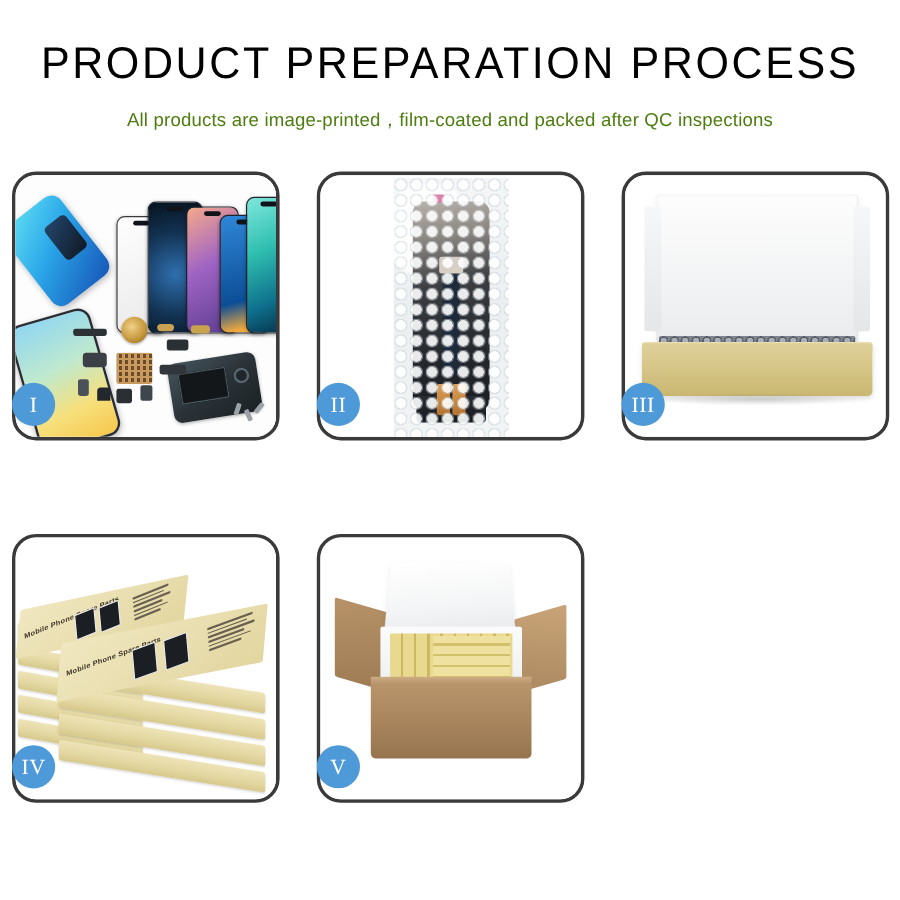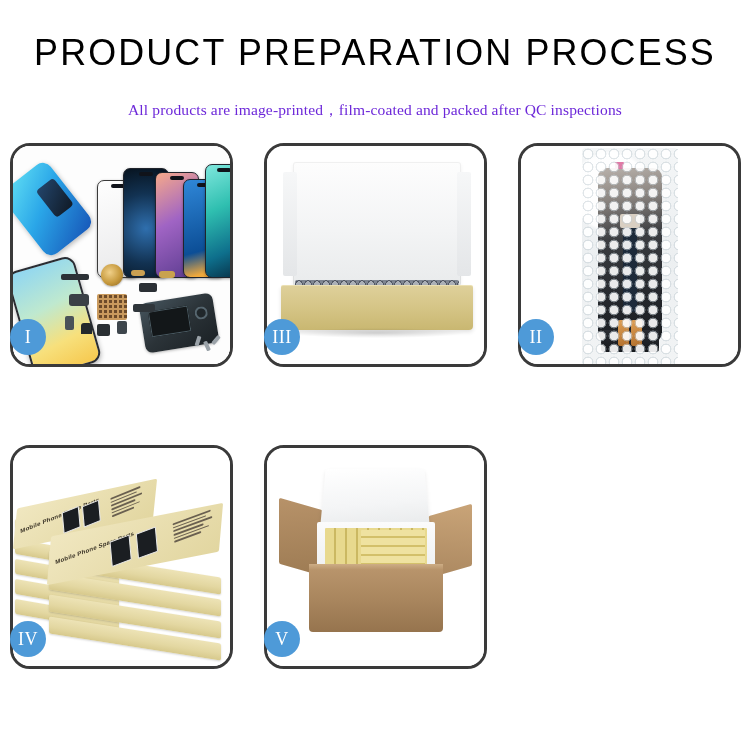--- a/index.html
+++ b/index.html
@@ -24,26 +24,26 @@
     font-family: "Liberation Sans", sans-serif;
     font-size: 37px;
     font-weight: 500;
     color: #000000;
     letter-spacing: 2.2px;
     line-height: 46px;
     transform: scaleX(0.97);
     white-space: nowrap;
   }
   .page-subtitle {
-    font-family: Liberation Serif, serif;
+    font-family: Liberation Sans, sans-serif;
     font-size: 15.5px;
     font-weight: 400;
-    color: #6d28d9;
+    color: #4d7c0f;
     letter-spacing: 0.15px;
-    margin-top: 24px;
+    margin-top: 14px;
     white-space: nowrap;
   }
 
   
   .grid {
     position: absolute;
     top: 143px;
     left: 10px;
     width: 730px;
     display: grid;
@@ -380,43 +380,43 @@
         <span class="screw" style="left:0;top:2px;transform:rotate(18deg)"></span>
         <span class="screw" style="left:9px;top:7px;transform:rotate(-24deg)"></span>
         <span class="screw" style="left:18px;top:1px;transform:rotate(40deg)"></span>
       </div>
     </div>
     <div class="badge">I</div>
   </div>
 
   <div class="panel">
     <div class="panel-inner">
-      <div class="p3-foamlid"></div>
-      <div class="p3-bubble"></div>
-      <div class="p3-boxlip"></div>
-      <div class="p3-boxbody"></div>
-      <div class="p3-shadow"></div>
-    </div>
-    <div class="badge">III</div>
-  </div>
-
-  <div class="panel">
-    <div class="panel-inner">
       <div class="p2-bag">
         <div class="p2-lcd"></div>
         <div class="p2-flex"></div>
         <div class="p2-conn"></div>
         <div class="p2-base"></div>
         <div class="p2-gold-l"></div>
         <div class="p2-gold-r"></div>
         <div class="p2-pink"></div>
         <div class="bubbles"></div>
       </div>
     </div>
     <div class="badge">II</div>
+  </div>
+
+  <div class="panel">
+    <div class="panel-inner">
+      <div class="p3-foamlid"></div>
+      <div class="p3-bubble"></div>
+      <div class="p3-boxlip"></div>
+      <div class="p3-boxbody"></div>
+      <div class="p3-shadow"></div>
+    </div>
+    <div class="badge">III</div>
   </div>
 
   <div class="panel">
     <div class="panel-inner">
       <div class="stack">
 
         <div class="sbox" style="left:0px;  top:62px;  width:104px; height:15px; transform:skewY(10deg);"></div>
         <div class="sbox" style="left:0px;  top:82px;  width:104px; height:15px; transform:skewY(10deg);"></div>
         <div class="sbox" style="left:0px;  top:102px; width:104px; height:15px; transform:skewY(10deg);"></div>
         <div class="sbox" style="left:0px;  top:122px; width:104px; height:15px; transform:skewY(10deg);"></div>

